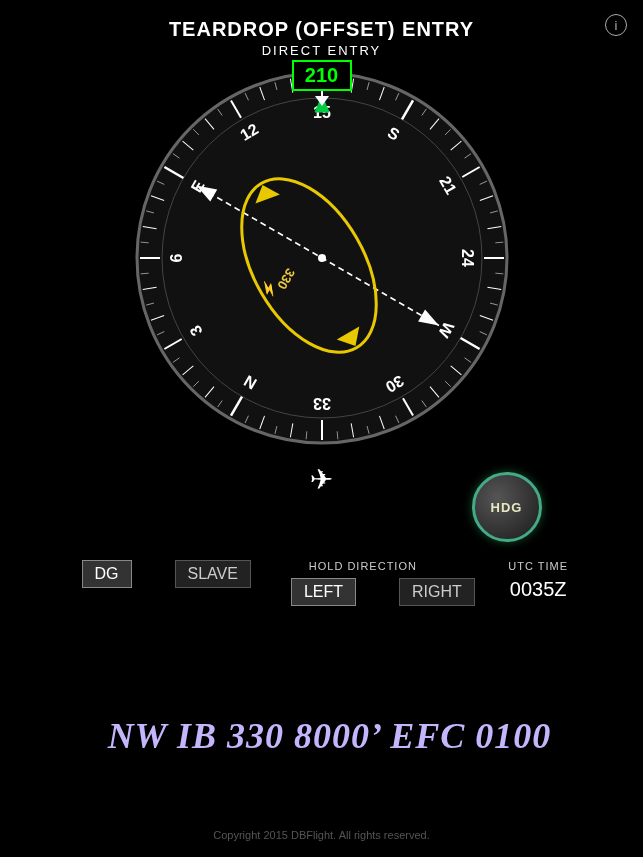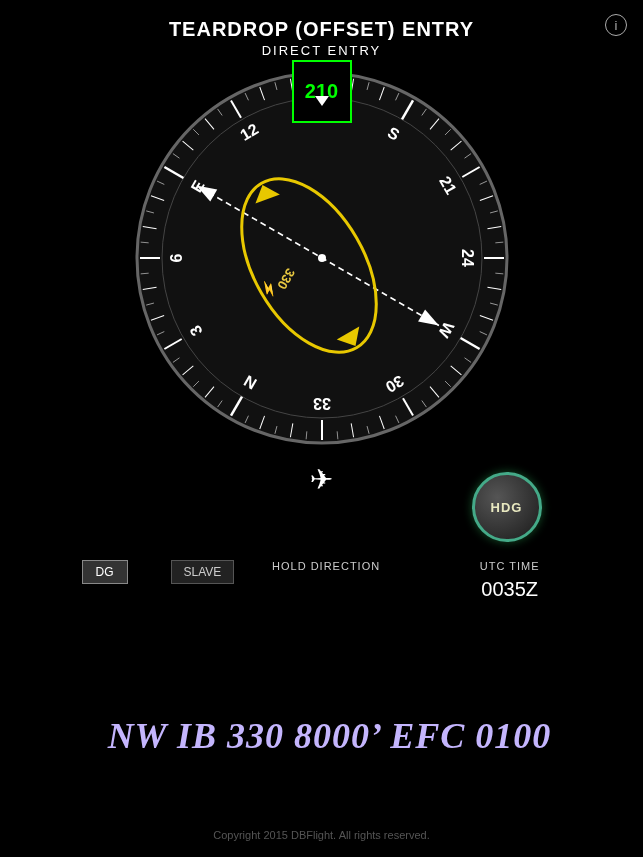--- a/index.html
+++ b/index.html
@@ -60,21 +60,21 @@
     .heading-box {
       position: absolute;
       top: -8px;
       left: 50%;
       transform: translateX(-50%);
       background: #000;
       border: 2px solid #0f0;
       color: #0f0;
       font-size: 20px;
       font-weight: bold;
-      padding: 18px 10px;
+      padding: 2px 10px;
       z-index: 10;
       min-width: 60px;
       text-align: center;
     }
     .heading-arrow-down {
       position: absolute;
       top: 28px;
       left: 50%;
       transform: translateX(-50%);
       width: 0;
@@ -155,21 +155,21 @@
     .btn-group {
       display: flex;
       gap: 3px;
       justify-content: center;
     }
     .toggle-btn {
       padding: 4px 12px;
       background: #222;
       border: 1px solid #555;
       color: #ccc;
-      font-size: 12px;
+      font-size: 16px;
       cursor: pointer;
       min-width: 46px;
       margin-left: 40px;
     }
     .toggle-btn.active {
       background: #333;
       border-color: #888;
       color: #fff;
     }
     .utc-value {
@@ -381,20 +381,24 @@
 
   <div class="label-group">
     <div class="btn-group">
       <button class="toggle-btn active">DG</button>
       <button class="toggle-btn">SLAVE</button>
     </div>
   </div>
 
   <div class="label-group">
     <div class="label-title">HOLD DIRECTION</div>
+    <div class="btn-group">
+      <button class="toggle-btn active">LEFT</button>
+      <button class="toggle-btn">RIGHT</button>
+    </div>
   </div>
 
   <div class="label-group">
     <div class="label-title">UTC TIME</div>
     <div class="utc-value">0035Z</div>
   </div>
 </div>
 
 <div class="clearance-text">
   <span>NW IB 330 8000’ EFC 0100</span>

